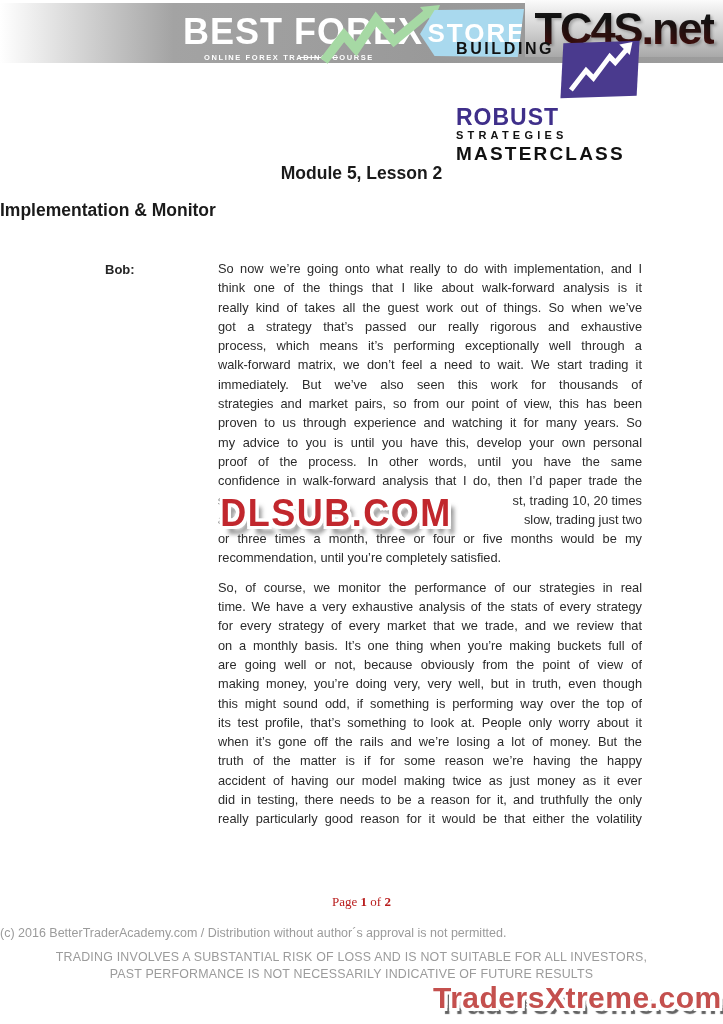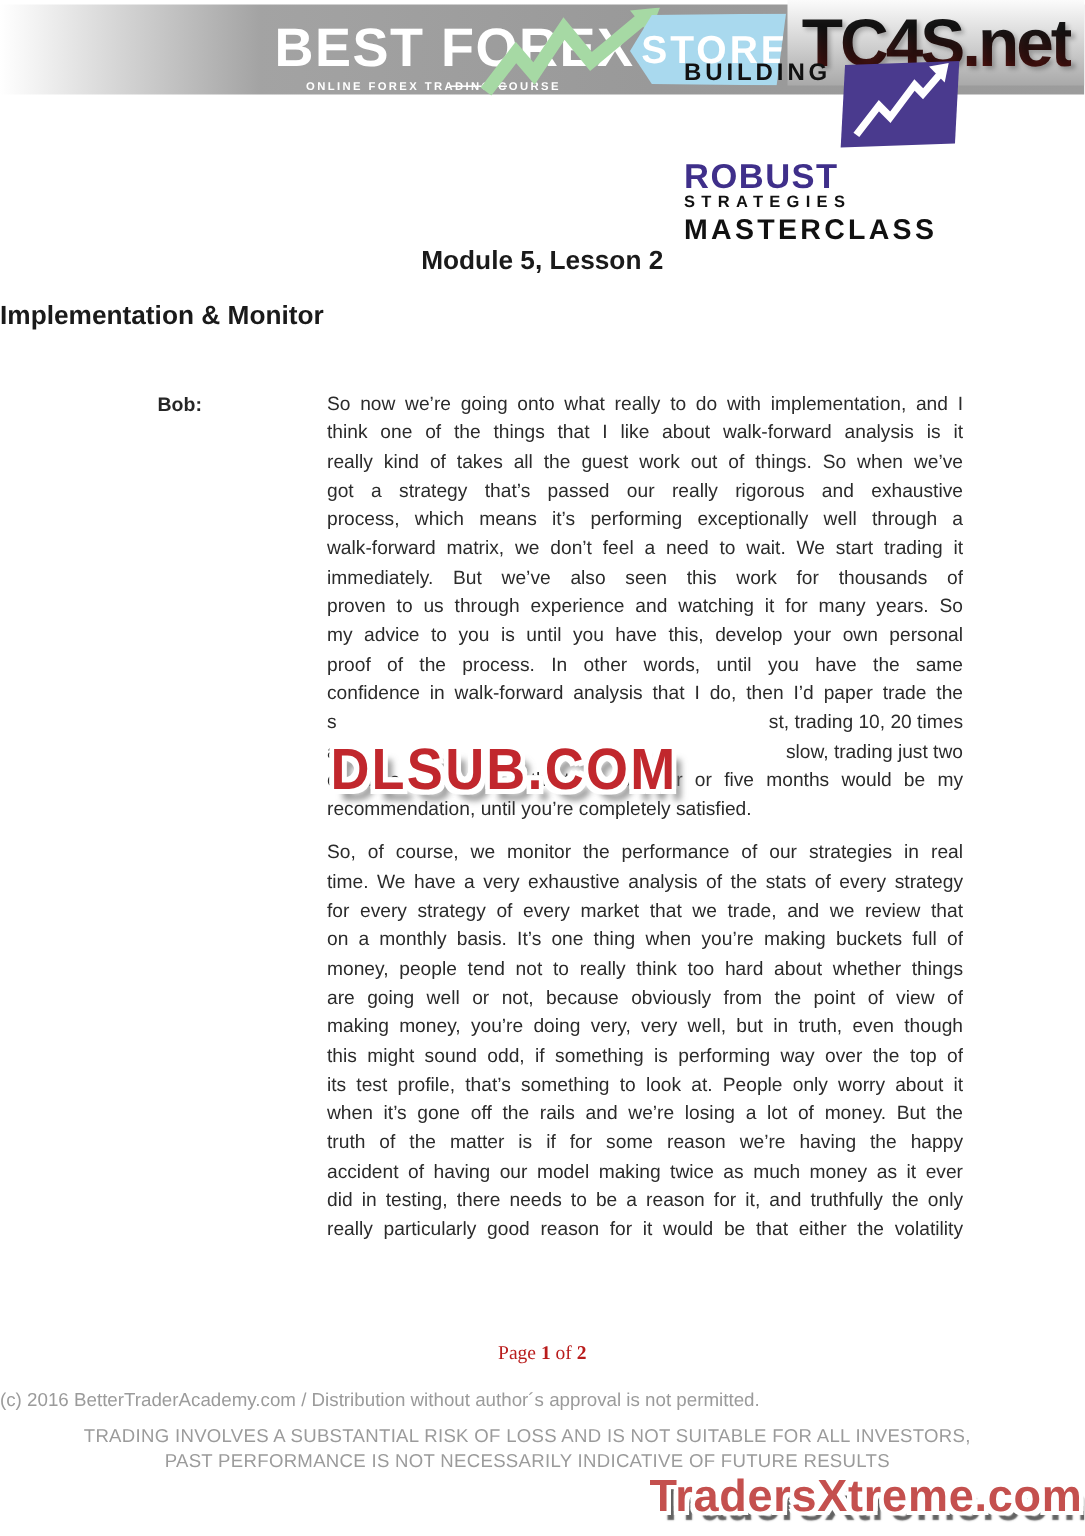--- a/index.html
+++ b/index.html
@@ -152,48 +152,48 @@
   <div class="speaker">Bob:</div>
   <div class="body-col">
       <div class="para">
         <div class="line j">So now we’re going onto what really to do with implementation, and I</div>
         <div class="line j">think one of the things that I like about walk-forward analysis is it</div>
         <div class="line j">really kind of takes all the guest work out of things. So when we’ve</div>
         <div class="line j">got a strategy that’s passed our really rigorous and exhaustive</div>
         <div class="line j">process, which means it’s performing exceptionally well through a</div>
         <div class="line j">walk-forward matrix, we don’t feel a need to wait. We start trading it</div>
         <div class="line j">immediately. But we’ve also seen this work for thousands of</div>
+        <div class="line j">strategies and market pairs, so from our point of view, this has been</div>
         <div class="line j">proven to us through experience and watching it for many years. So</div>
         <div class="line j">my advice to you is until you have this, develop your own personal</div>
         <div class="line j">proof of the process. In other words, until you have the same</div>
         <div class="line j">confidence in walk-forward analysis that I do, then I’d paper trade the</div>
         <div class="line split">
           <span>s</span>
           <span>st, trading 10, 20 times</span>
         </div>
         <div class="line split">
           <span>a</span>
           <span>slow, trading just two</span>
         </div>
         <div class="line j">or three times a month, three or four or five months would be my</div>
         <div class="line last">recommendation, until you’re completely satisfied.</div>
       </div>
       <div class="para">
         <div class="line j">So, of course, we monitor the performance of our strategies in real</div>
         <div class="line j">time. We have a very exhaustive analysis of the stats of every strategy</div>
         <div class="line j">for every strategy of every market that we trade, and we review that</div>
         <div class="line j">on a monthly basis. It’s one thing when you’re making buckets full of</div>
-        <div class="line j">money, people tend not to really think too hard about whether things</div>
         <div class="line j">are going well or not, because obviously from the point of view of</div>
         <div class="line j">making money, you’re doing very, very well, but in truth, even though</div>
         <div class="line j">this might sound odd, if something is performing way over the top of</div>
         <div class="line j">its test profile, that’s something to look at. People only worry about it</div>
         <div class="line j">when it’s gone off the rails and we’re losing a lot of money. But the</div>
         <div class="line j">truth of the matter is if for some reason we’re having the happy</div>
-        <div class="line j">accident of having our model making twice as much money as it ever</div>
+        <div class="line j">accident of having our model making twice as just money as it ever</div>
         <div class="line j">did in testing, there needs to be a reason for it, and truthfully the only</div>
         <div class="line j">really particularly good reason for it would be that either the volatility</div>
       </div>
     </div>
 
   <div class="wm-center">DLSUB.COM</div>
 
   <div class="page-num">
     <span>Page</span>
     <b>1</b>

